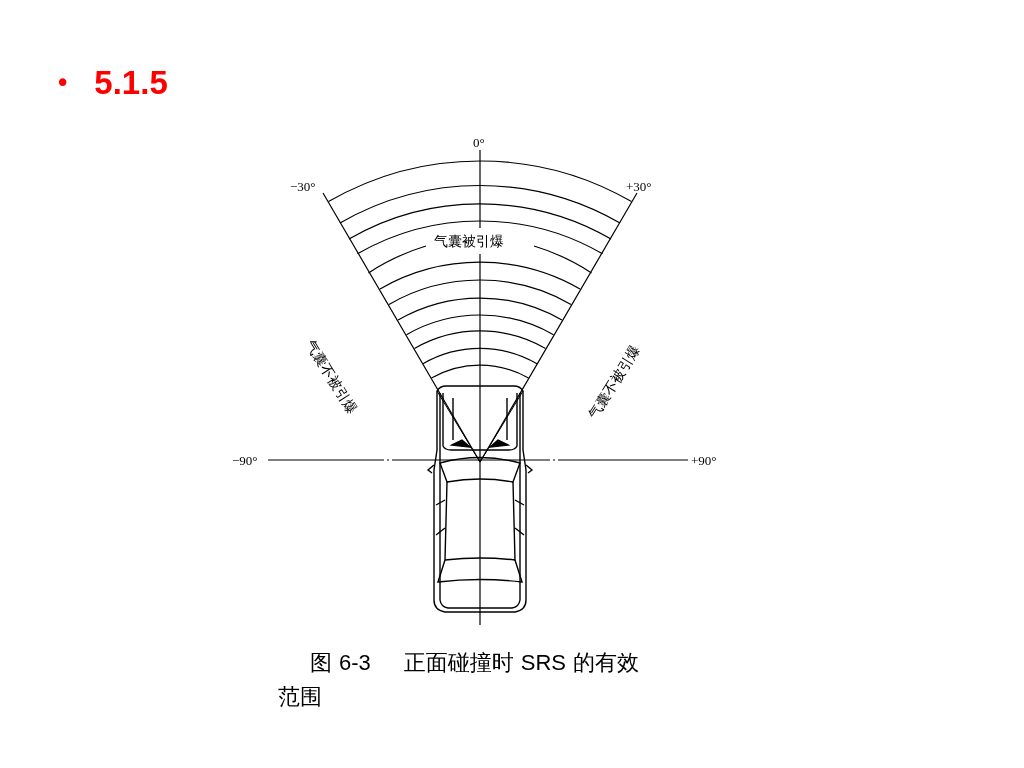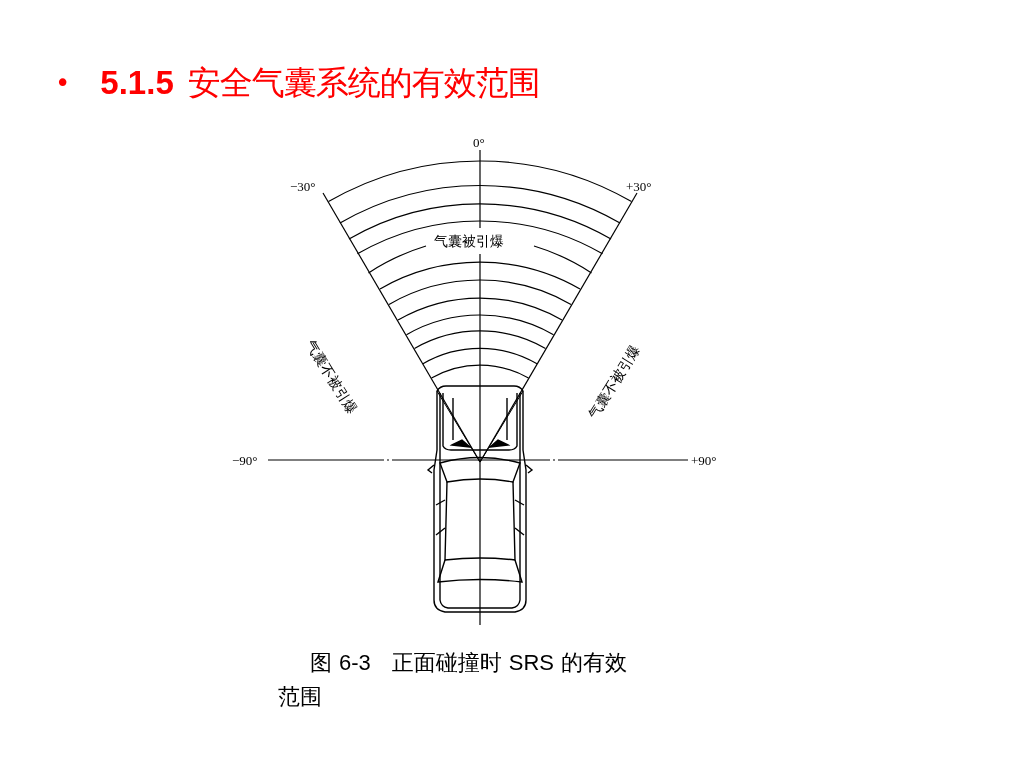--- a/index.html
+++ b/index.html
@@ -1,33 +1,32 @@
 <!DOCTYPE html>
 <html><head>
 <meta charset="utf-8">
 <style>
   html, body { margin: 0; padding: 0; }
   body { width: 1024px; height: 768px; background: #ffffff; position: relative; overflow: hidden; font-family: "DejaVu Sans", sans-serif; }
   .title { position: absolute; left: 55px; top: 58px; height: 50px; display: flex; align-items: center; color: #ff0000; font-weight: bold; font-size: 33px; white-space: nowrap; }
   .title .bullet { font-size: 26px; margin-right: 24px; font-weight: normal; }
-  .title .num { font-family: "Liberation Sans", sans-serif; font-weight: bold; margin-right: 14px; font-size: 33px; margin-left: 6px; }
+  .title .num { font-family: "Liberation Sans", sans-serif; font-weight: bold; margin-right: 14px; font-size: 33px; }
   .title .txt { font-family: "DejaVu Sans", sans-serif; font-weight: normal; font-size: 33px; letter-spacing: -1px; }
   .figure { position: absolute; left: 0; top: 0; width: 1024px; height: 768px; }
   .caption { position: absolute; left: 278px; top: 646px; width: 440px; font-size: 22px; line-height: 34px; color: #000; font-family: "DejaVu Serif", serif; }
   .caption .lat { font-family: "Liberation Sans", sans-serif; }
   .deg { font-family: "Liberation Serif", serif; font-size: 13px; fill: #000; }
   .lbl { font-family: "DejaVu Sans", sans-serif; font-size: 14px; fill: #000; }
 </style>
 </head>
 <body>
 
 <div class="title">
   <span class="bullet">•</span>
   <span class="num">5.1.5</span>
-  <span class="txt">安全气囊系统的有效范围</span>
 </div>
 
 <svg class="figure" width="1024" height="768" viewBox="0 0 1024 768">
   <g stroke="#000" fill="none" stroke-width="1.2">
 
     <line x1="480" y1="462" x2="323" y2="193"></line>
     <line x1="480" y1="462" x2="637" y2="193"></line>
 
     <g>
       <path d="M 328.5 201.6 A 303 303 0 0 1 631.5 201.6"></path>
@@ -93,17 +92,17 @@
   <text class="deg" x="691" y="465">+90°</text>
 
   <text class="lbl" x="434" y="246">气囊被引爆</text>
   <text class="lbl" x="0" y="0" transform="translate(305,344) rotate(58)">气囊不被引爆</text>
   <text class="lbl" x="0" y="0" transform="translate(596,420) rotate(-58)">气囊不被引爆</text>
 </svg>
 
 <div class="caption">
   <span style="margin-left:32px">图</span>
   <span class="lat">6-3</span>
-  <span style="margin-left:14px">正面碰撞时</span>
+  <span style="margin-left:26px">正面碰撞时</span>
   <span class="lat">SRS</span>
   <span>的有效</span><br>
   <span>范围</span>
 </div>
 
 </body></html>

